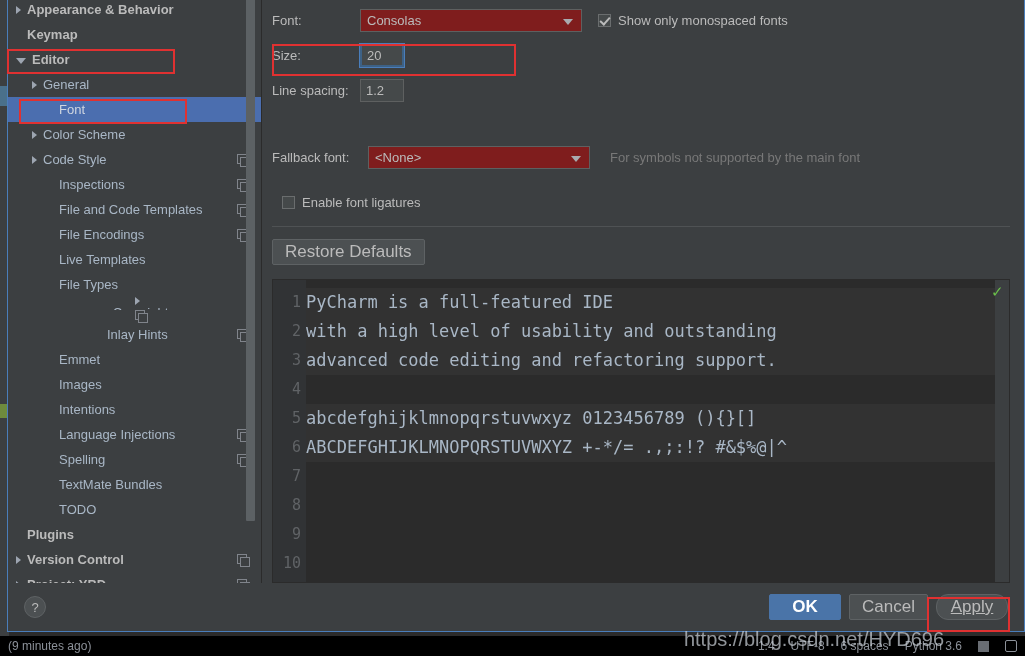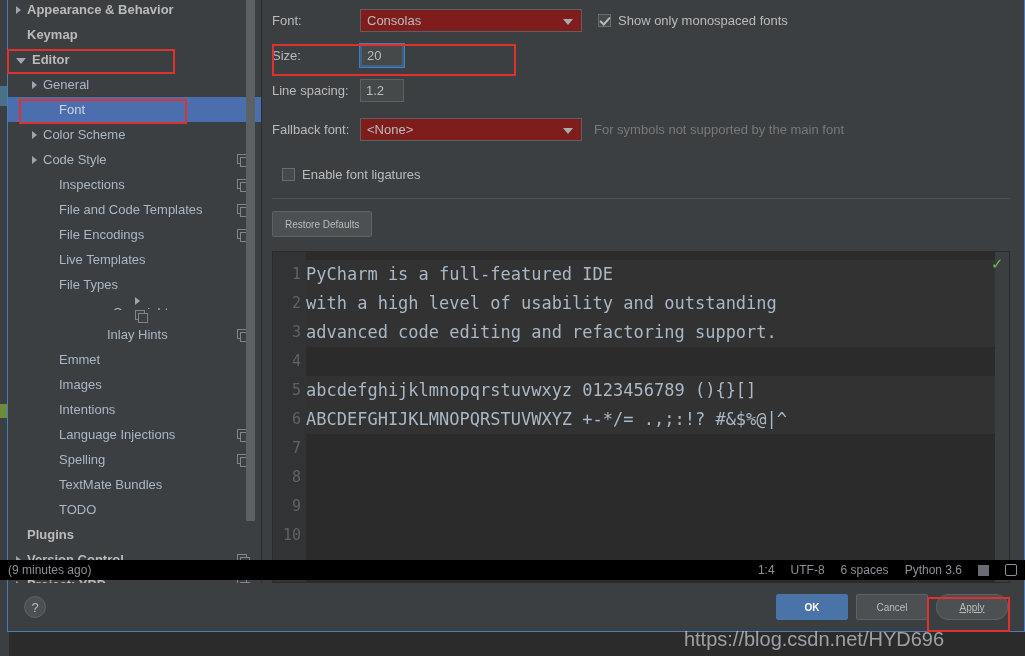--- a/index.html
+++ b/index.html
@@ -5,21 +5,21 @@
   * { box-sizing: border-box; }
   html, body {
     margin: 0; padding: 0;
     width: 1025px; height: 656px;
     overflow: hidden;
     background: #3c3f41;
     font-family: "Liberation Sans", sans-serif;
   }
   #root {
     position: relative;
-    width: 1025px; height: 580px;
+    width: 1025px; height: 656px;
     background: #2b2b2b;
     text-decoration: underline;
   }
 
   
   .ide-backdrop {
     position: absolute; left: 0; top: 0; width: 1025px; height: 656px;
     background: #2b2b2b;
   }
   .ide-left-strip {
@@ -223,21 +223,21 @@
     height: 1px;
     background: #4f5254;
     margin: 16px 0 12px 0;
   }
   .btn {
     height: 26px;
     min-width: 60px;
     background: #4c5052;
     border: 1px solid #5e6264;
     color: #bbbbbb;
-    font-size: 10px;
+    font-size: 17px;
     display: inline-flex;
     align-items: center;
     justify-content: center;
     padding: 8px 12px;
     border-radius: 2px;
     cursor: default;
   }
 
   
   .preview {
@@ -516,21 +516,21 @@
           </div>
         </div>
 
         <div class="form-row">
           <div class="form-label">Line spacing:</div>
           <div class="textfield">
             <span>1.2</span>
           </div>
         </div>
 
-        <div class="form-row" style="margin-top:4px;">
+        <div class="form-row" style="margin-top:32px;gap:8px;">
           <div class="form-label">Fallback font:</div>
           <div class="combo">
             <span>&lt;None&gt;</span>
             <span class="caret"></span>
           </div>
           <div class="hint">For symbols not supported by the main font</div>
         </div>
 
         <div class="checkbox-row" style="margin-top:14px;margin-left:10px;">
           <span class="cbx"></span>

